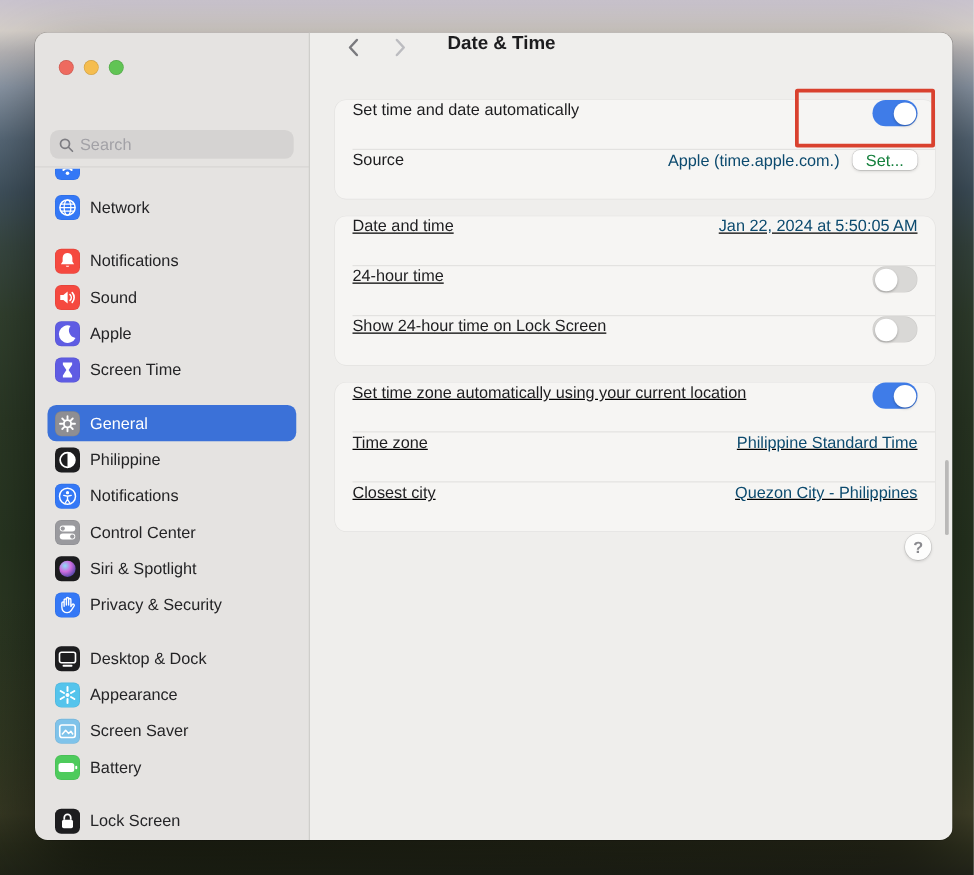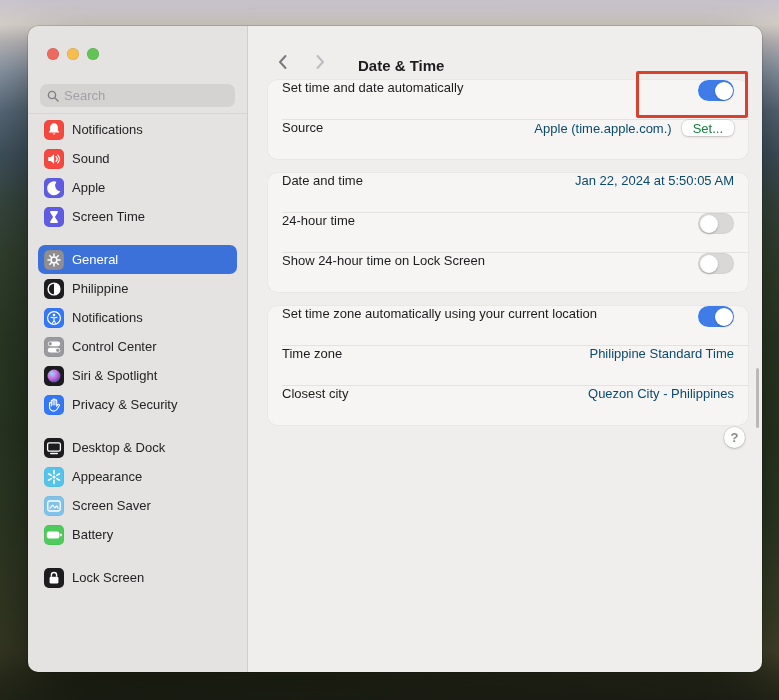--- a/index.html
+++ b/index.html
@@ -15,21 +15,21 @@
         #45452c 93%, #2e301e 97%, #23251a 100%);
   }
   .window {
     position:absolute; left:28px; top:26px; width:734px; height:646px;
     border-radius:10px; overflow:hidden; display:flex;
     box-shadow:0 25px 60px rgba(0,0,0,.5), 0 0 0 .5px rgba(0,0,0,.25);
   }
   
   .sidebar {
     width:220px; height:100%; background:#e5e3e1; position:relative;
-    border-right:1px solid #cfcecb; padding-top:58px; flex:none;
+    border-right:1px solid #cfcecb; padding-top:78px; flex:none;
   }
   .traffic { position:absolute; top:22px; left:19px; display:flex; gap:8px; }
   .traffic span { width:12px; height:12px; border-radius:50%; display:block;
     box-shadow:inset 0 0 0 .5px rgba(0,0,0,.15); }
   .search-wrap { margin:0 12px; height:23px; background:rgba(0,0,0,.065);
     border-radius:7px; display:flex; align-items:center; padding:0 7px; gap:5px; }
   .search-wrap svg { flex:none; }
   .search-wrap input { border:none; outline:none; background:transparent;
     font-size:13px; color:#3c3c40; width:100%; font-family:inherit; }
   .search-wrap input::placeholder { color:#a2a1a6; }
@@ -38,29 +38,29 @@
   .side-row { height:29px; display:flex; align-items:center; gap:8px;
     padding:0 6px; border-radius:7px; font-size:13px; color:#242426; cursor:default; }
   .side-row.selected { background:#3b71d8; color:#ffffff; }
   .side-row.partial { height:16px; overflow:hidden; align-items:flex-start; }
   .side-row.partial .app-icon { margin-top:-11px; }
   .app-icon { width:20px; height:20px; border-radius:5px; flex:none;
     display:flex; align-items:center; justify-content:center;
     box-shadow:inset 0 0 0 .5px rgba(0,0,0,.08); }
   
   .content { flex:1; height:100%; background:#efeeec; position:relative; }
-  .content-header { height:48px; display:flex; align-items:flex-end; padding:0 16px 0 22px; }
+  .content-header { height:48px; display:flex; align-items:flex-start; padding:0 16px 0 22px; }
   .nav-btn { width:24px; height:24px; display:flex; align-items:center;
     justify-content:center; border-radius:5px; }
   .nav-btn + .nav-btn { margin-left:14px; }
   .page-title { font-size:15px; font-weight:700; color:#1d1d1f; margin-left:26px; }
   .cards { padding:6px 14px 0 20px; }
   .card { background:#f6f5f3; border-radius:9px;
     box-shadow:0 0 0 .5px rgba(0,0,0,.05); margin-bottom:14px; }
-  .card + .card { margin-top:0; }
+  .card + .card { margin-top:0;text-decoration:underline; }
   .card-row { min-height:39px; display:flex; align-items:flex-start;
     justify-content:space-between; padding:0 14px; gap:24px; }
   .row-sep { height:1px; background:rgba(0,0,0,.075); margin-left:14px; }
   .row-label { font-size:13px; color:#1d1d1f; }
   .row-right { display:flex; align-items:center; gap:10px; }
   .row-value { font-size:13px; color:#0c4a6e; white-space:nowrap; }
   .toggle { width:36px; height:21px; border-radius:11px; position:relative;
     flex:none; cursor:default; }
   .toggle.on  { background:#3f7ce8; }
   .toggle.off { background:#d9d8d6; box-shadow:inset 0 0 0 .5px rgba(0,0,0,.06); }
@@ -92,20 +92,40 @@
     </div>
     <div class="search-wrap">
       <svg width="12" height="12" viewBox="0 0 12 12">
           <circle cx="5" cy="5" r="3.6" fill="none" stroke="#7e7d82" stroke-width="1.4"></circle>
           <path d="M8 8l3 3" stroke="#7e7d82" stroke-width="1.4" stroke-linecap="round"></path>
         </svg>
       <input type="text" placeholder="Search" style="">
     </div>
     <div class="side-list">
         <div class="side-group">
+          <div class="side-row partial">
+            <span class="app-icon" style="background: rgb(52, 120, 246);">
+              <svg width="20" height="20" viewBox="0 0 20 20">
+                <path d="M4.2 9.5a8.2 8.2 0 0 1 11.6 0M6.7 12a4.7 4.7 0 0 1 6.6 0" stroke="#fff" fill="none" stroke-width="1.6" stroke-linecap="round"></path>
+                <circle cx="10" cy="14.6" r="1.4" fill="#fff"></circle>
+              </svg>
+            </span>
+          </div>
+          <div class="side-row">
+            <span class="app-icon" style="background: rgb(52, 120, 246);">
+              <svg width="20" height="20" viewBox="0 0 20 20">
+                <circle cx="10" cy="10" r="6.1" stroke="#fff" stroke-width="1.2" fill="none"></circle>
+                <ellipse cx="10" cy="10" rx="2.7" ry="6.1" stroke="#fff" stroke-width="1" fill="none"></ellipse>
+                <path d="M3.9 10h12.2M4.7 7.2h10.6M4.7 12.8h10.6" stroke="#fff" stroke-width="1"></path>
+              </svg>
+            </span>
+            <span>Network</span>
+          </div>
+        </div>
+        <div class="side-group">
           <div class="side-row">
             <span class="app-icon" style="background: rgb(245, 73, 63);">
               <svg width="20" height="20" viewBox="0 0 20 20">
                 <path d="M10 3.3c-2.3 0-3.9 1.8-3.9 4.2v2.7L4.7 12.4h10.6L13.9 10.2V7.5c0-2.4-1.6-4.2-3.9-4.2z" fill="#fff"></path>
                 <path d="M8.6 13.5a1.5 1.5 0 0 0 2.8 0z" fill="#fff"></path>
               </svg>
             </span>
             <span>Notifications</span>
           </div>
           <div class="side-row">

